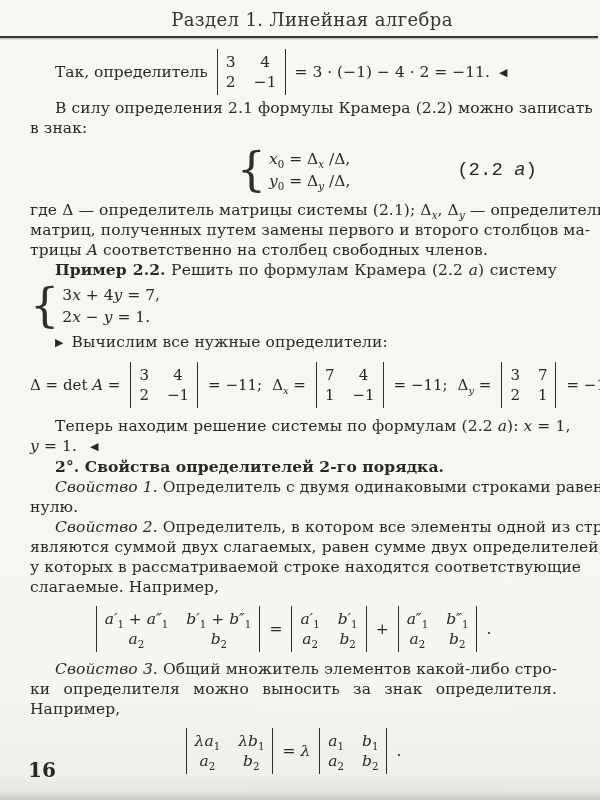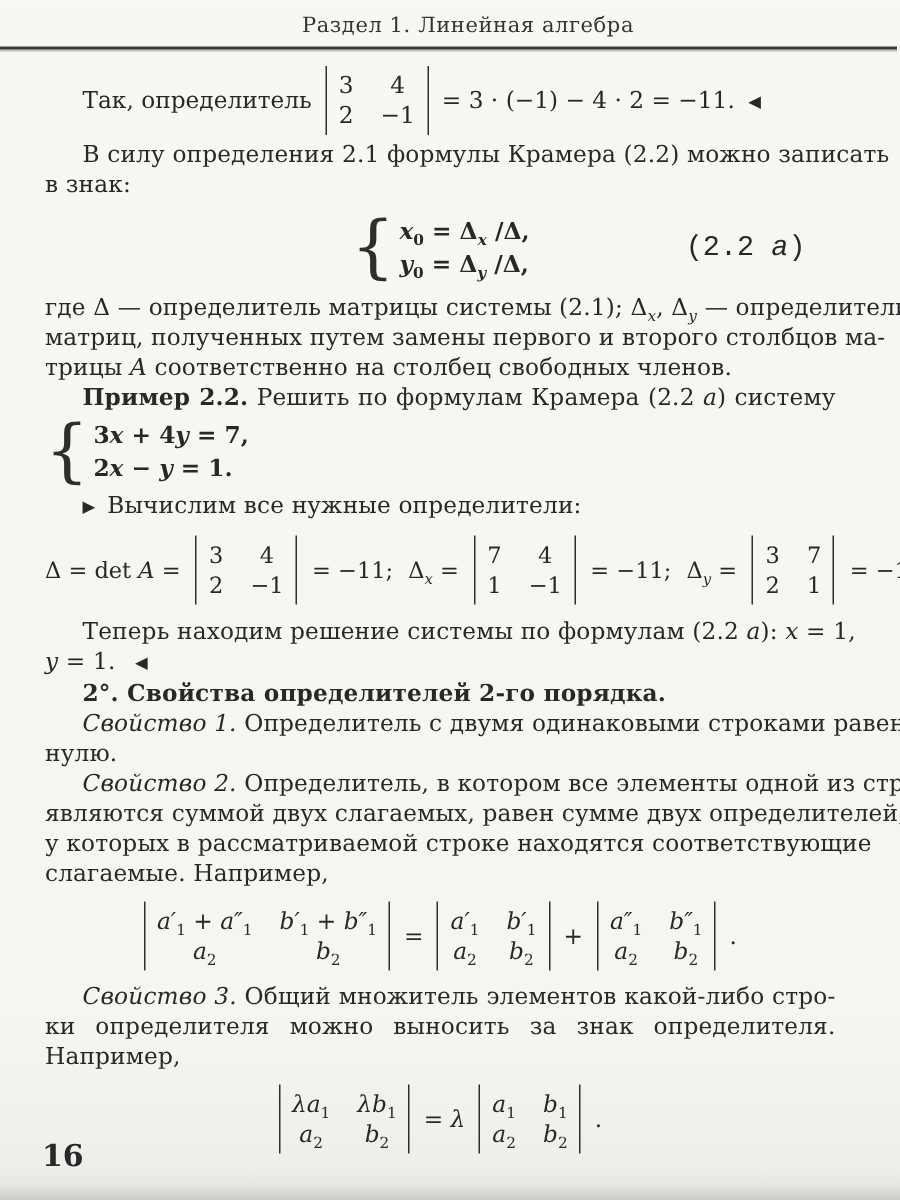--- a/index.html
+++ b/index.html
@@ -7,21 +7,21 @@
     position:relative;
     width:600px;height:800px;
     margin:0 auto;
     background:linear-gradient(180deg,#f8f7f4 0%,#f6f5f2 85%,#efeeeb 97%,#e2e1de 100%);
     font-family:"DejaVu Serif","Liberation Serif",serif;
     color:#282828;
     overflow:hidden;
   }
   .content{padding:0 43px 0 30px;}
   
-  .running-head{padding-top:9px;text-align:center;font-size:14px;letter-spacing:.4px;color:#333;margin-left:24px;}
+  .running-head{padding-top:9px;text-align:center;font-size:18px;letter-spacing:.4px;color:#333;margin-left:24px;}
   .head-rule{height:2px;background:#3a3a3a;margin:6px 2px 0 0;box-shadow:0 1.5px 0 rgba(60,60,60,.25);}
   
   .line{font-size:15.5px;line-height:20px;letter-spacing:.1px;}
   .jl{text-align:justify;text-align-last:justify;white-space:nowrap;}
   .ind{text-indent:25px;}
   .it{font-style:italic;}
   .bd{font-weight:bold;}
   sub{font-size:.66em;line-height:0;}
   .marker{font-size:11px;letter-spacing:0;vertical-align:1px;}
   .marker.lead{margin-right:8px;}
@@ -32,21 +32,21 @@
     column-gap:18px;row-gap:0;
     border-left:1.4px solid #2e2e2e;border-right:1.4px solid #2e2e2e;
     padding:3px 8px;align-items:center;justify-items:center;
     line-height:20px;white-space:nowrap;
   }
   
   .fline{display:flex;align-items:center;gap:9px;margin:11px 0 3px 25px;font-size:15.5px;}
   
   .eq22a{position:relative;display:flex;justify-content:center;align-items:center;height:54px;margin:5px 0 3px;font-size:15.5px;}
   .brace{font-size:46px;font-weight:300;line-height:1;color:#2e2e2e;transform:translateY(-1px);}
-  .sys-lines{margin-left:3px;font-weight:bold;}
+  .sys-lines{margin-left:3px;}
   .sline{line-height:22px;font-size:15.5px;}
   .eq-label{position:absolute;right:20px;top:50%;transform:translateY(-50%);font-size:19px;font-family:Liberation Mono, monospace;}
   
   .sys{display:flex;align-items:center;margin:1px 0;height:50px;font-size:15.5px;}
   
   .dets-row{display:flex;align-items:center;justify-content:space-between;gap:10px;height:52px;margin:6px 0 5px;font-size:15px;}
   .seg{white-space:nowrap;}
   
   .eqc{display:flex;align-items:center;justify-content:center;gap:9px;height:54px;margin:5px 0 3px;font-size:15.5px;}
   

